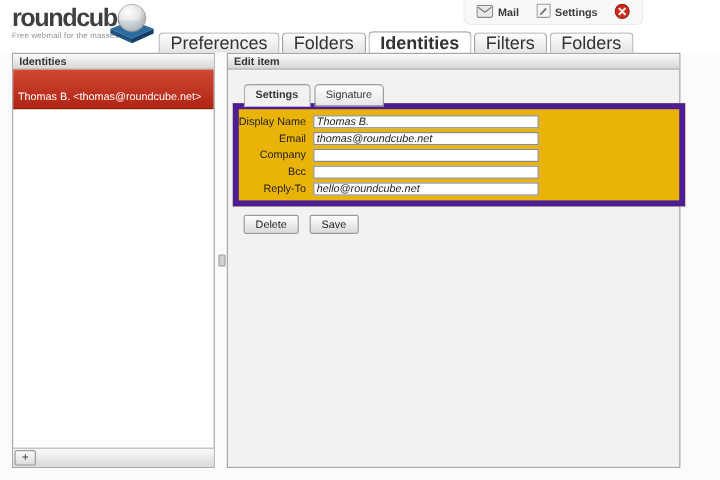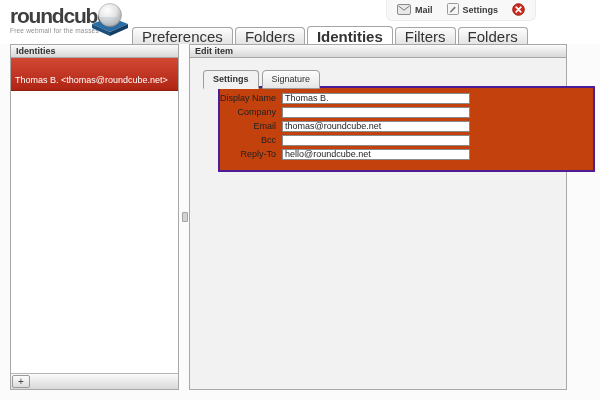--- a/index.html
+++ b/index.html
@@ -75,28 +75,28 @@
 
   
   .inner-tabs { position:absolute; left:13px; top:25px; display:flex; z-index:2; }
   .itab {
     font-size:9px; color:#333; padding:3px 9px; margin-right:3px; line-height:11px;
     background:linear-gradient(180deg,#fdfdfd,#e6e6e6);
     border:1px solid #9d9d9d; border-radius:4px 4px 0 0; cursor:pointer;
   }
   .itab.active { background:#f1f1f1; font-weight:bold; border-bottom:1px solid #f1f1f1; }
   .fieldset {
-    position:absolute; left:28px; top:41px; width:377px; height:86px;
-    border:2px solid #4c1d95; background:#c2410c; padding-top:4px; z-index:1;
+    position:absolute; left:4px; top:41px; width:377px; height:86px;
+    border:5px solid #4c1d95; background:#eab308; padding-top:4px; z-index:1;
   }
   .frow { display:flex; align-items:center; height:12px; margin-bottom:2px; }
   .frow label { width:62px; text-align:right; font-size:9px; color:#222; padding-right:6px; white-space:nowrap; }
   .frow input[type=text] {
     width:188px; height:11px; font-size:9px; padding:0 2px;
-    border:1px solid #8a8a8a; background:#fff; color:#222;
+    border:1px solid #8a8a8a; background:#fff; color:#222;font-style:italic;
   }
   .frow input[type=checkbox] { width:10px; height:10px; margin:0; cursor:pointer; }
   .form-buttons { position:absolute; left:13px; top:134px; display:flex; gap:9px; }
   .btn {
     font-size:9px; color:#222; padding:2px 9px; line-height:10px;
     background:linear-gradient(180deg,#fefefe,#dadada);
     border:1px solid #9a9a9a; border-radius:2px; cursor:pointer;
   }
 </style>
 </head>
@@ -180,30 +180,34 @@
     <div class="itab active">Settings</div>
     <div class="itab">Signature</div>
   </div>
 
   <div class="fieldset">
     <div class="frow">
       <label>Display Name</label>
       <input type="text" value="Thomas B." style="">
     </div>
     <div class="frow">
+      <label>Email</label>
+      <input type="text" value="thomas@roundcube.net" style="">
+    </div>
+    <div class="frow">
       <label>Company</label>
       <input type="text" value="" style="">
     </div>
     <div class="frow">
-      <label>Email</label>
-      <input type="text" value="thomas@roundcube.net" style="">
-    </div>
-    <div class="frow">
       <label>Bcc</label>
       <input type="text" value="" style="">
     </div>
     <div class="frow">
       <label>Reply-To</label>
       <input type="text" value="hello@roundcube.net" style="">
     </div>
   </div>
 
+  <div class="form-buttons">
+    <button class="btn">Delete</button>
+    <button class="btn">Save</button>
+  </div>
 </div>
 
 </body></html>

